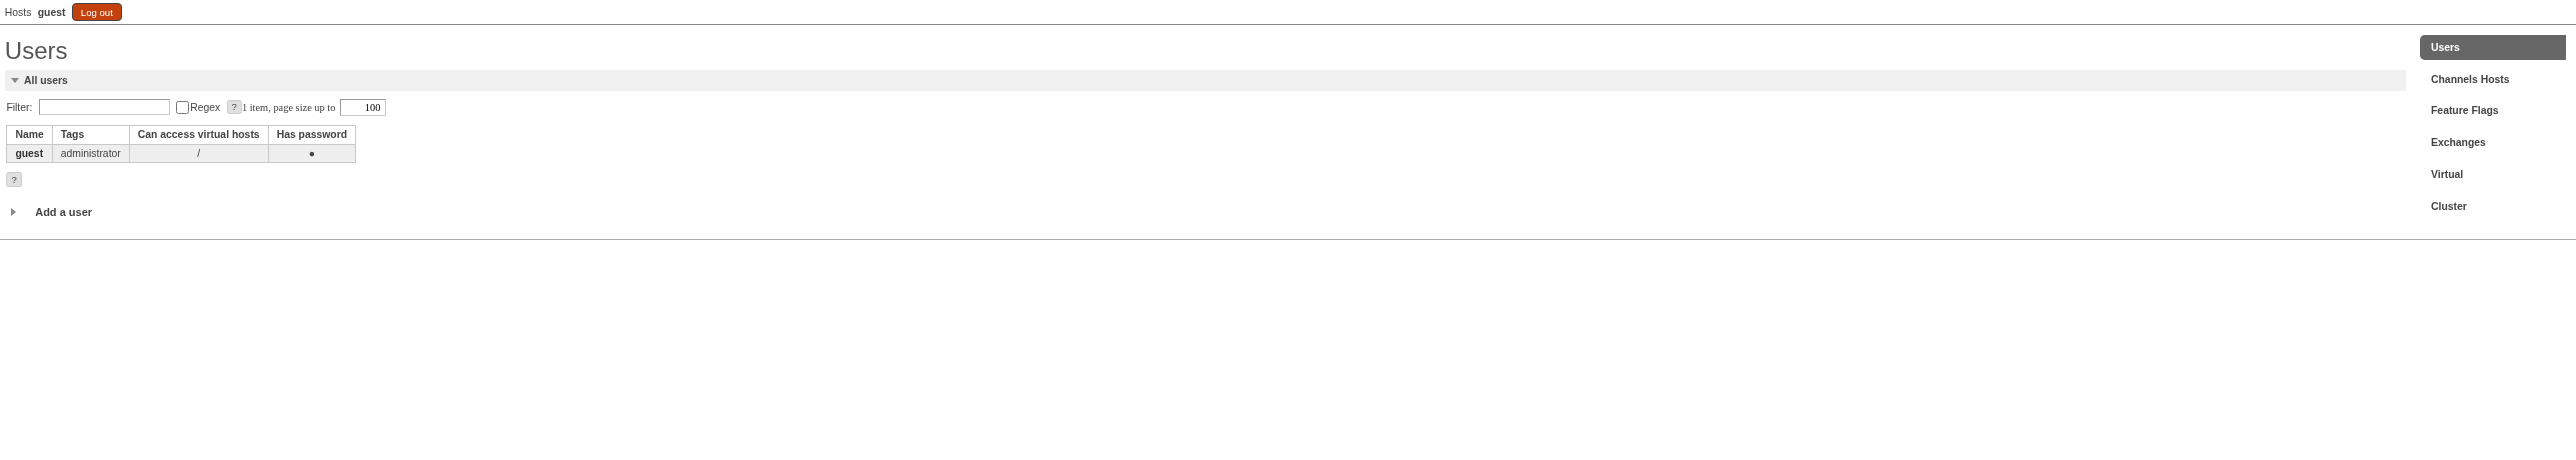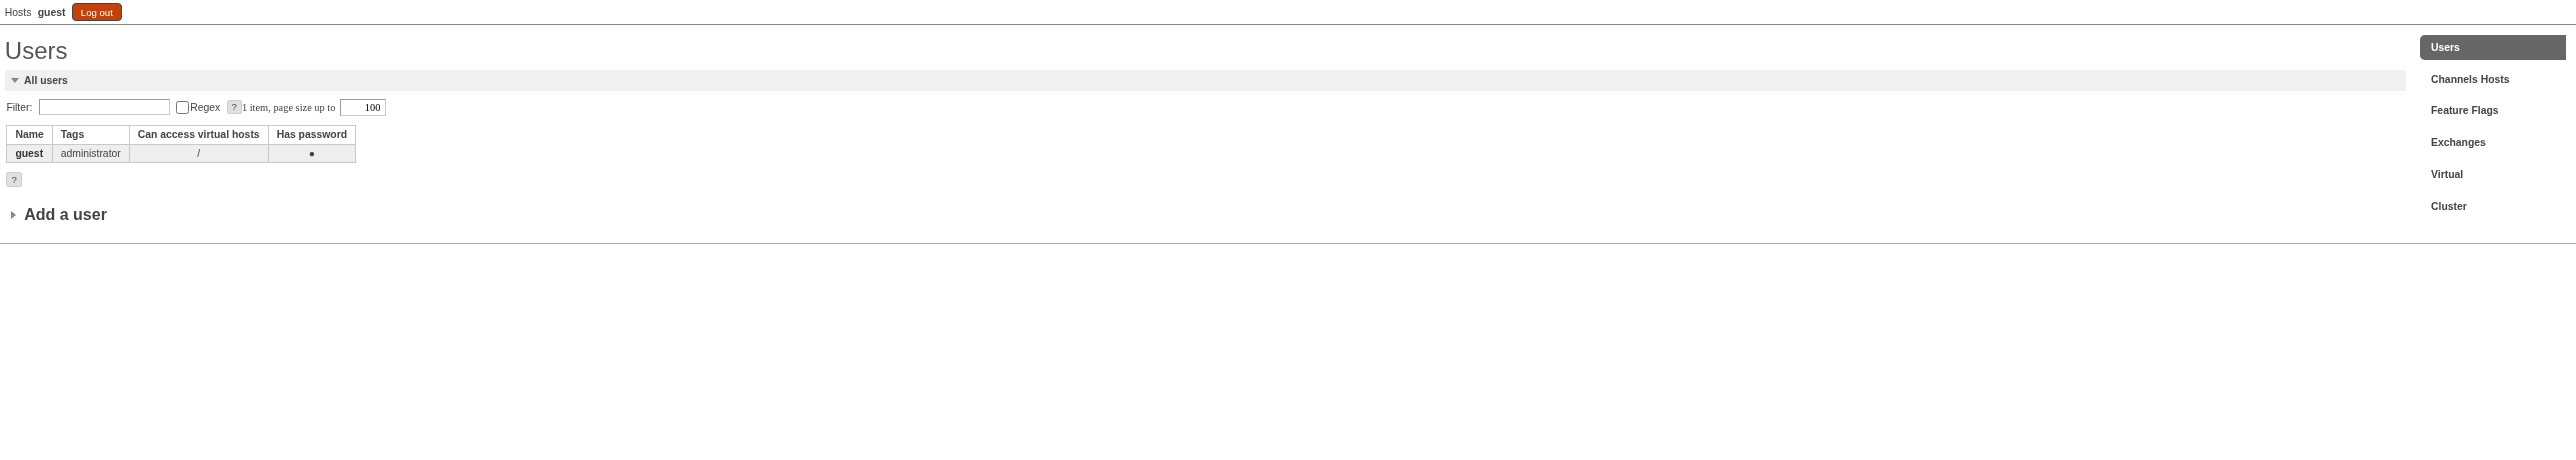--- a/index.html
+++ b/index.html
@@ -78,26 +78,26 @@
       color: #444;
       cursor: pointer;
       display: flex;
       align-items: center;
       gap: 4.8px;
       margin-bottom: 8px;
     }
     .section-head-plain {
       padding: 4.8px 6.4px;
       font-weight: bold;
-      font-size: 16px;
-      color: #444;
-      cursor: pointer;
-      display: flex;
-      align-items: center;
-      gap: 8px;
+      font-size: 11px;
+      color: #444;
+      cursor: pointer;
+      display: flex;
+      align-items: center;
+      gap: 19px;
       margin-top: 14.4px;
     }
     .tri-down {
       width: 0; height: 0;
       border-left: 4px solid transparent;
       border-right: 4px solid transparent;
       border-top: 5.6px solid #888;
     }
     .tri-right {
       width: 0; height: 0;

